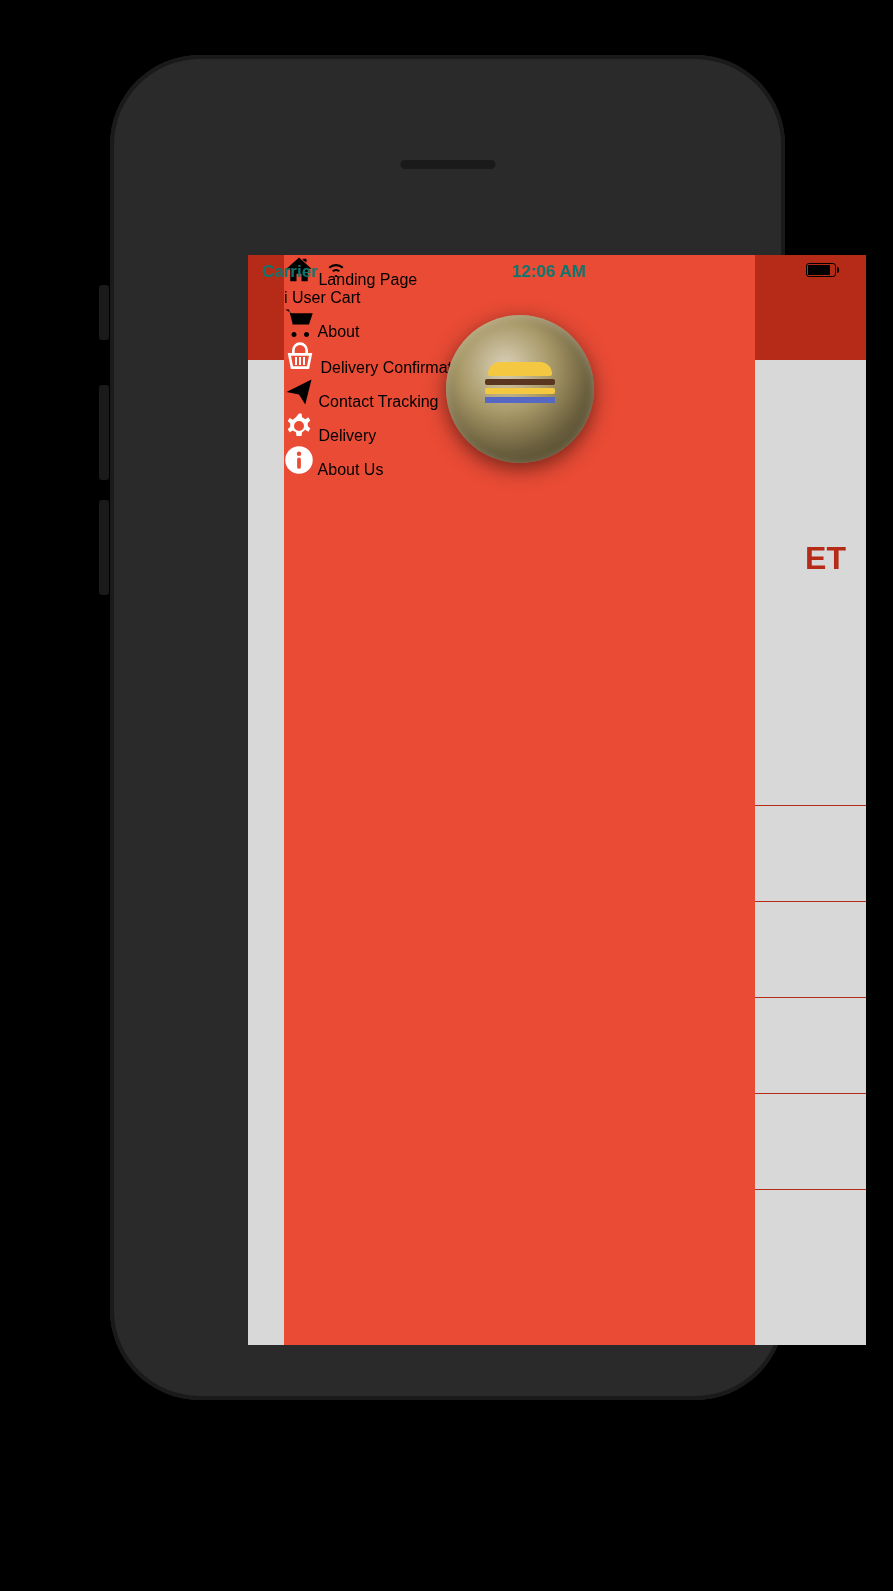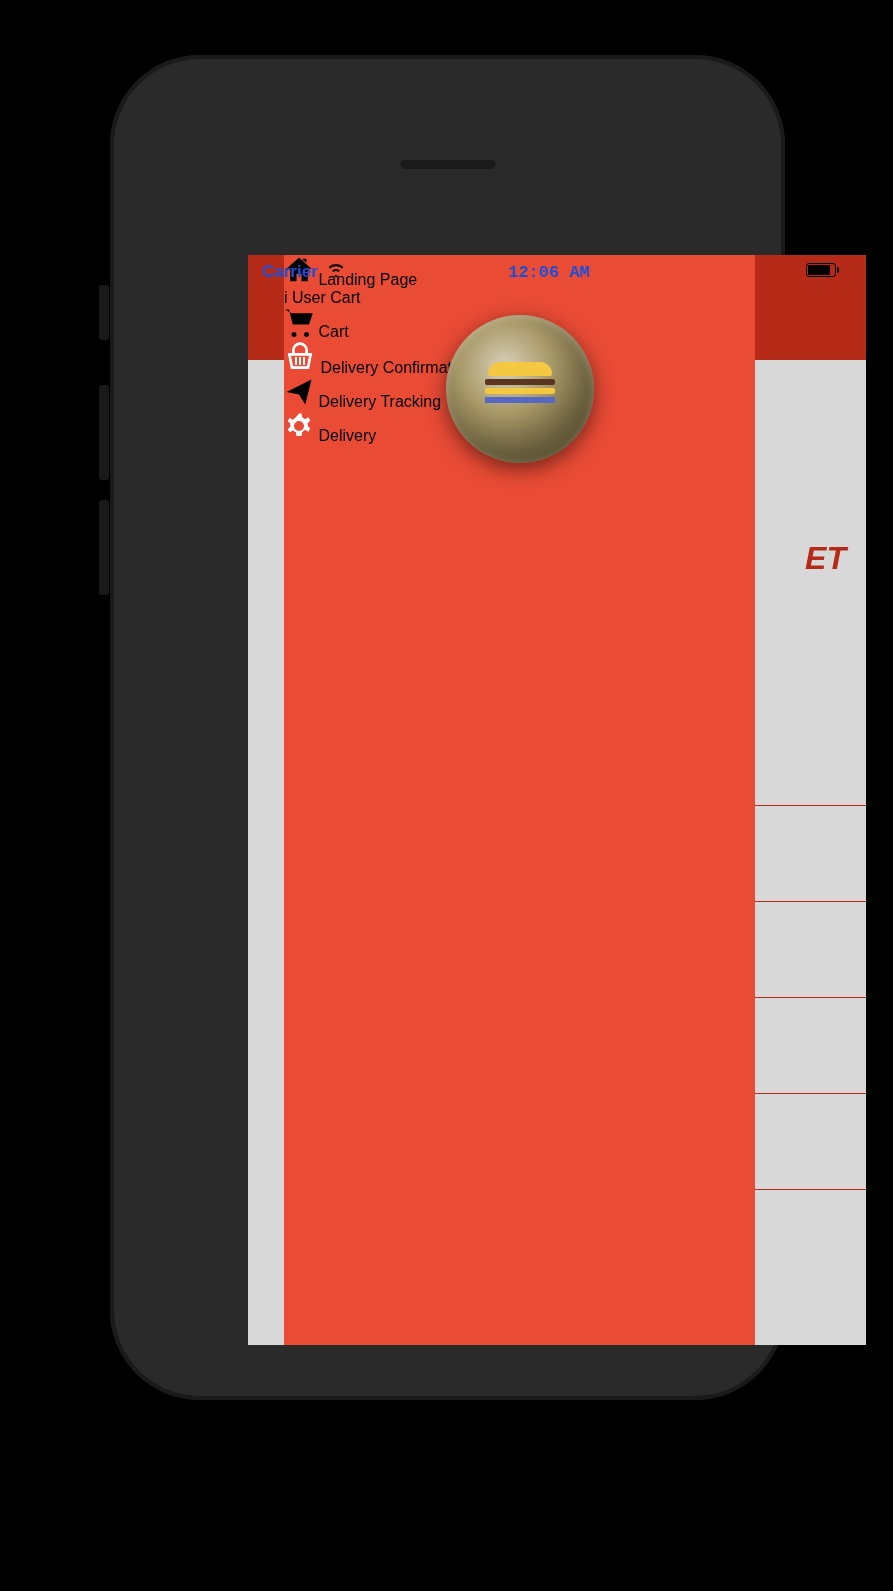--- a/index.html
+++ b/index.html
@@ -93,35 +93,34 @@
       position: absolute;
       top: 0;
       left: 0;
       right: 16px;
       height: 34px;
       display: flex;
       align-items: center;
       padding: 0 14px;
       font-size: 17px;
       font-weight: 600;
-      color: #1d4ed8;
+      color: #0f766e;
       z-index: 100;
     }
     
     .status-left {
       display: flex;
       align-items: center;
       gap: 8px;
     }
     
     .status-time {
       position: absolute;
       left: 50%;
       transform: translateX(-50%);
-      font-family: Liberation Mono, monospace;
     }
     
     .status-right {
       margin-left: auto;
     }
     
     .wifi-icon {
       display: inline-block;
     }
     
@@ -173,21 +172,20 @@
       background: #d8d8d8;
     }
     
     .content-heading {
       position: absolute;
       top: 180px;
       right: 20px;
       font-size: 32px;
       font-weight: bold;
       color: #b52b17;
-      font-style: italic;
     }
     
     .content-lines {
       position: absolute;
       top: 445px;
       right: 0;
       width: 180px;
     }
     
     .content-line {
@@ -394,21 +392,21 @@
           <span>User Cart</span>
         </div>
 
 
         <div class="menu-item">
           <span class="menu-icon">
             <svg viewBox="0 0 24 24" width="30" height="30">
                 <path d="M1 2 L4 2 L7 14 L20 14 L23 5 L6 5 M8 20 a2 2 0 1 0 0.01 0 M18 20 a2 2 0 1 0 0.01 0"></path>
               </svg>
           </span>
-          <span>Cart</span>
+          <span>About</span>
         </div>
 
         <div class="menu-item">
           <span class="menu-icon">
             <svg viewBox="0 0 24 24" width="32" height="32">
               <path d="M4 10 L20 10 L18 20 L6 20 Z" fill="none" stroke="#fff" stroke-width="2"></path>
               <path d="M7 10 L7 7 a5 5 0 0 1 10 0 L17 10" fill="none" stroke="#fff" stroke-width="2"></path>
               <line x1="9" y1="12" x2="9" y2="18" stroke="#fff" stroke-width="1.5"></line>
               <line x1="12" y1="12" x2="12" y2="18" stroke="#fff" stroke-width="1.5"></line>
               <line x1="15" y1="12" x2="15" y2="18" stroke="#fff" stroke-width="1.5"></line>
@@ -417,34 +415,44 @@
           <span>Delivery Confirmation</span>
         </div>
 
 
         <div class="menu-item">
           <span class="menu-icon">
             <svg viewBox="0 0 24 24" width="30" height="30">
                 <path d="M2 12 L22 2 L17 22 L12 14 L2 12 Z M12 14 L22 2"></path>
               </svg>
           </span>
-          <span>Delivery Tracking</span>
+          <span>Contact Tracking</span>
         </div>
 
         <div class="menu-item">
           <span class="menu-icon">
             <svg viewBox="0 0 24 24" width="30" height="30">
                 <path d="M12 8 a4 4 0 1 0 0 8 a4 4 0 0 0 0 -8 M12 2 L14 2 L14.5 5 L17 6.5 L19.5 5 L21 7.5 L19 9.5 L19 12 L21 14 L19.5 16.5 L17 15 L14.5 17 L14 20 L10 20 L9.5 17 L7 15.5 L4.5 17 L3 14.5 L5 12.5 L5 10 L3 8 L4.5 5.5 L7 7 L9.5 5 Z" fill="#fff"></path>
                 <circle cx="12" cy="12" r="3" fill="#e94b35"></circle>
               </svg>
           </span>
           <span>Delivery</span>
         </div>
 
 
+        <div class="menu-item">
+          <span class="menu-icon">
+            <svg viewBox="0 0 24 24" width="30" height="30">
+                <circle cx="12" cy="12" r="11" fill="#fff"></circle>
+                <circle cx="12" cy="7" r="1.8" fill="#e94b35"></circle>
+                <rect x="10.5" y="10" width="3" height="9" rx="1.5" fill="#e94b35"></rect>
+              </svg>
+          </span>
+          <span>About Us</span>
+        </div>
 
       </div>
     </div>
 
     <div class="status-bar">
       <div class="status-left">
         <span>Carrier</span>
         <span class="wifi-icon">
           <svg width="20" height="15" viewBox="0 0 20 15">
               <path d="M10 13 a1.5 1.5 0 1 0 0.01 0 M6 8.5 a6 6 0 0 1 8 0 l-1.5 1.5 a4 4 0 0 0 -5 0 Z M2.5 5 a11 11 0 0 1 15 0 l-1.5 1.5 a9 9 0 0 0 -12 0 Z" fill="#000"></path>

